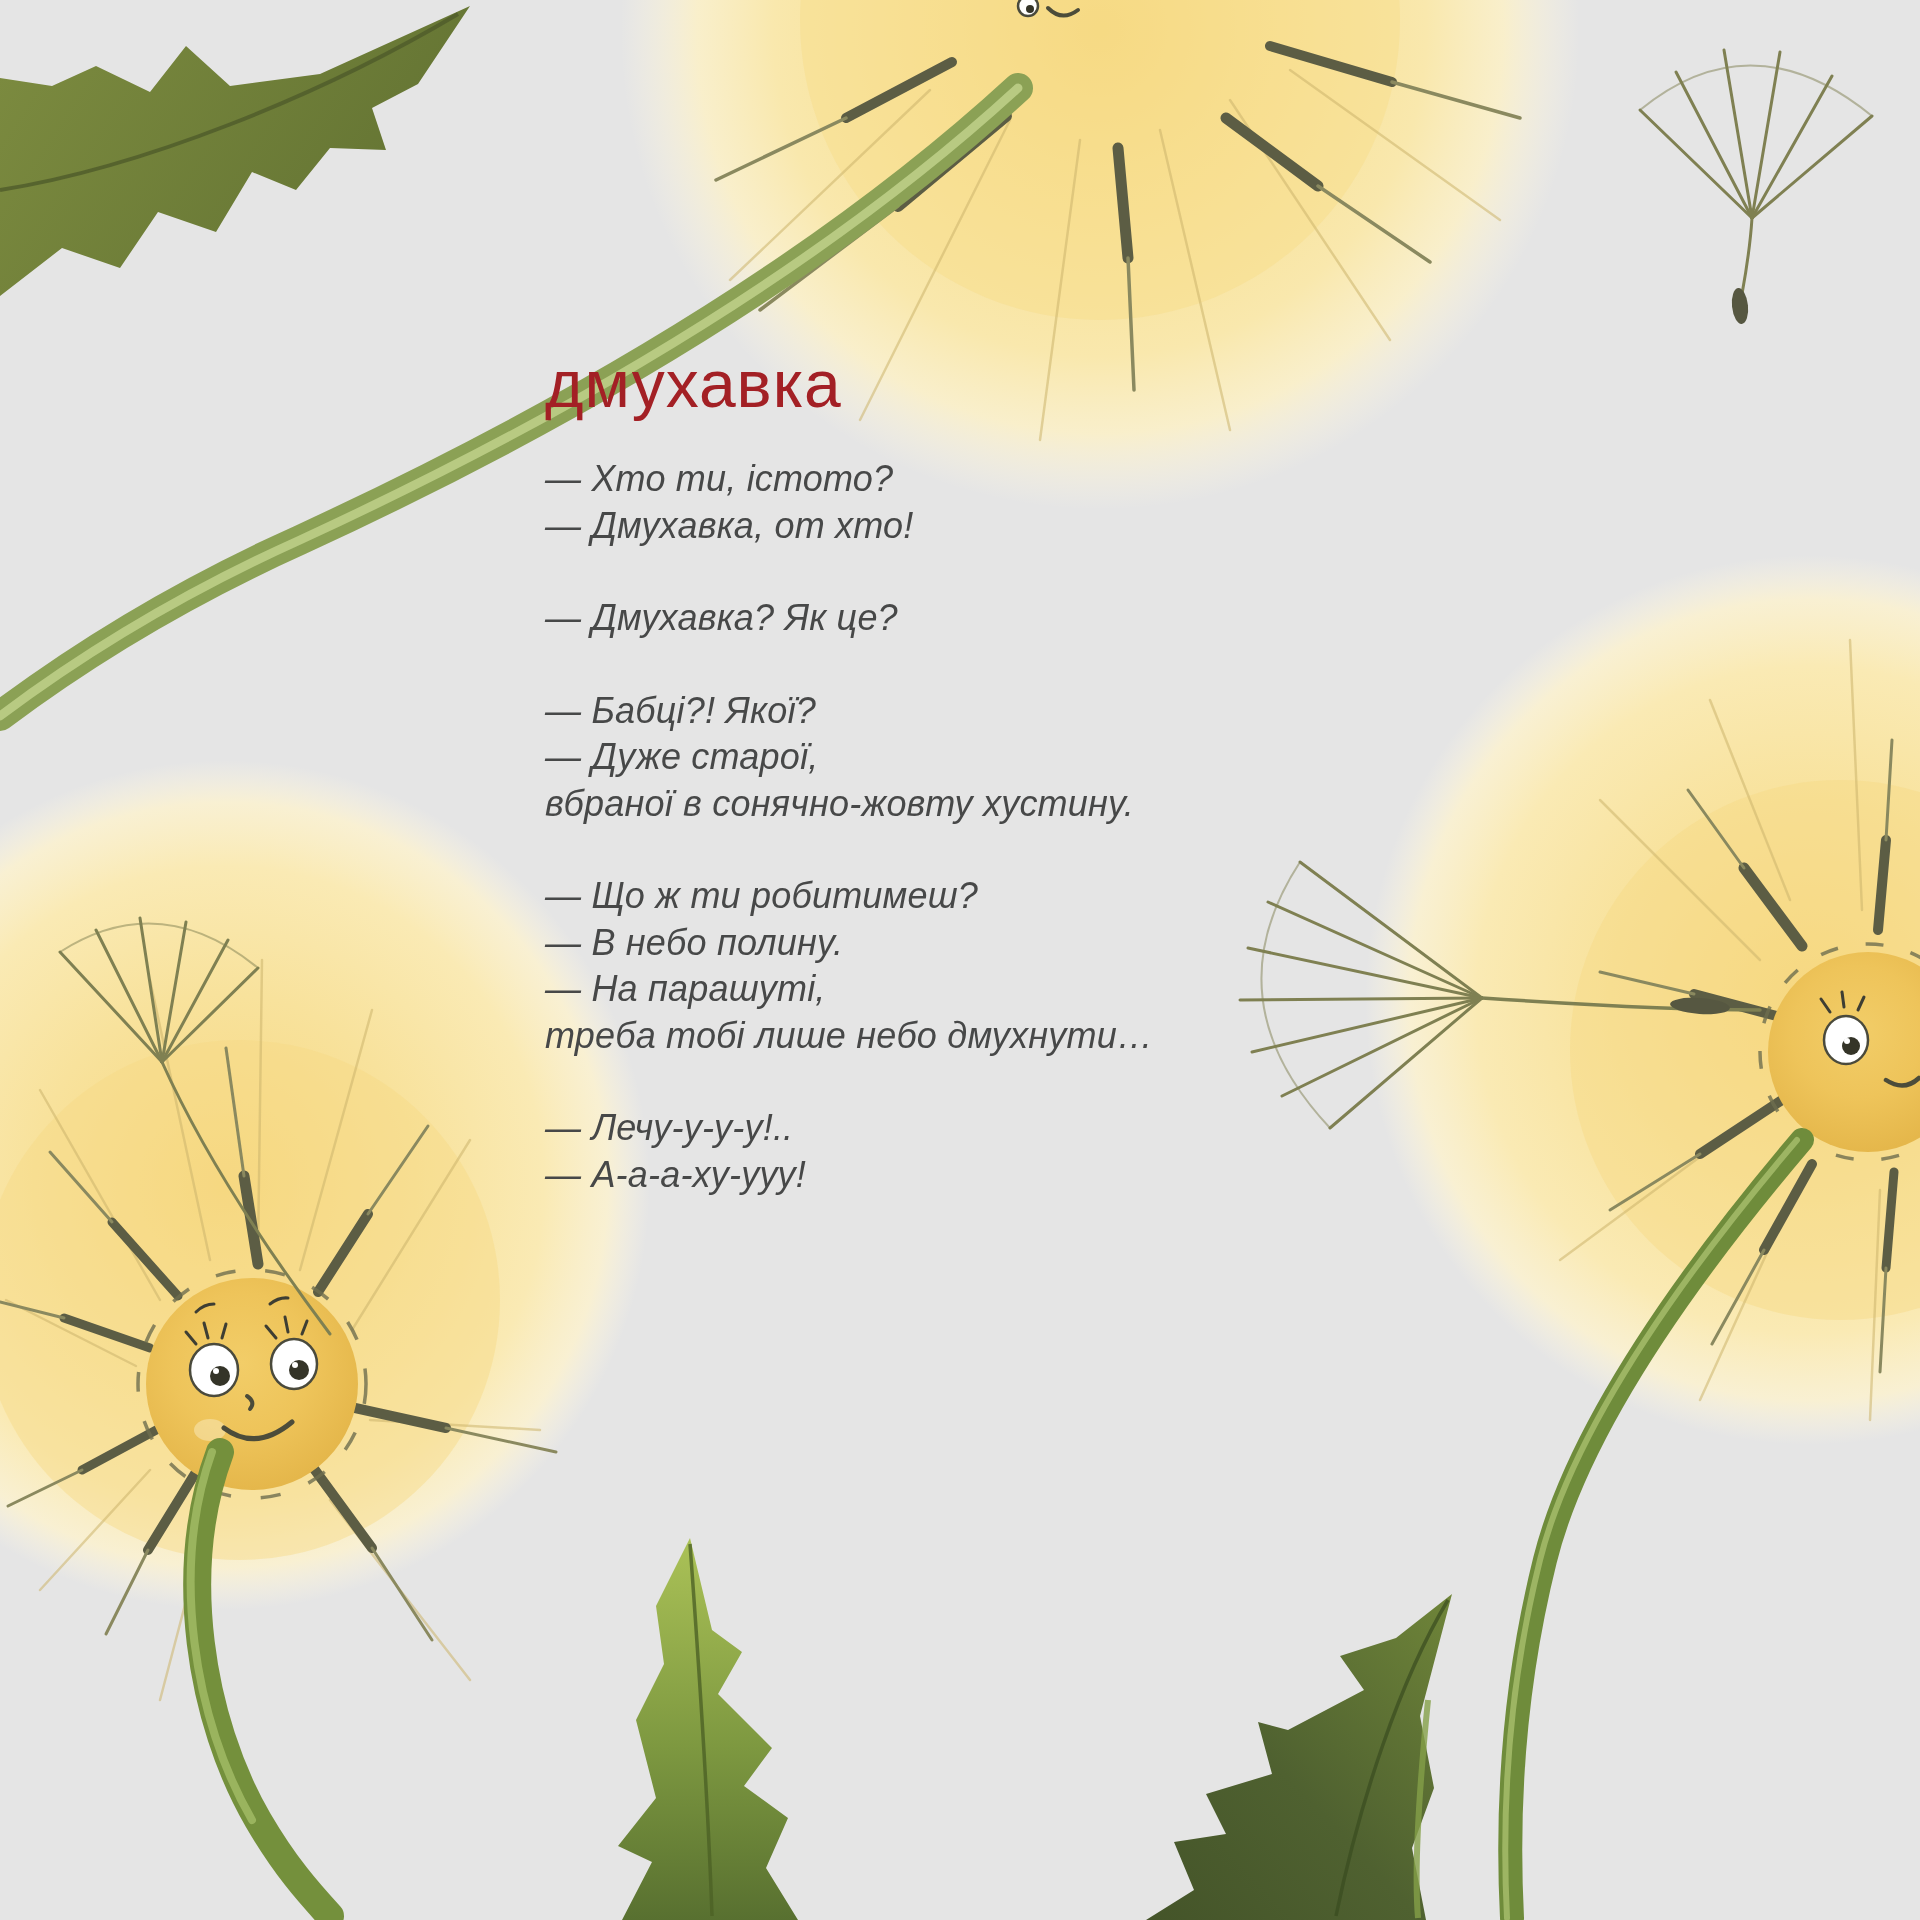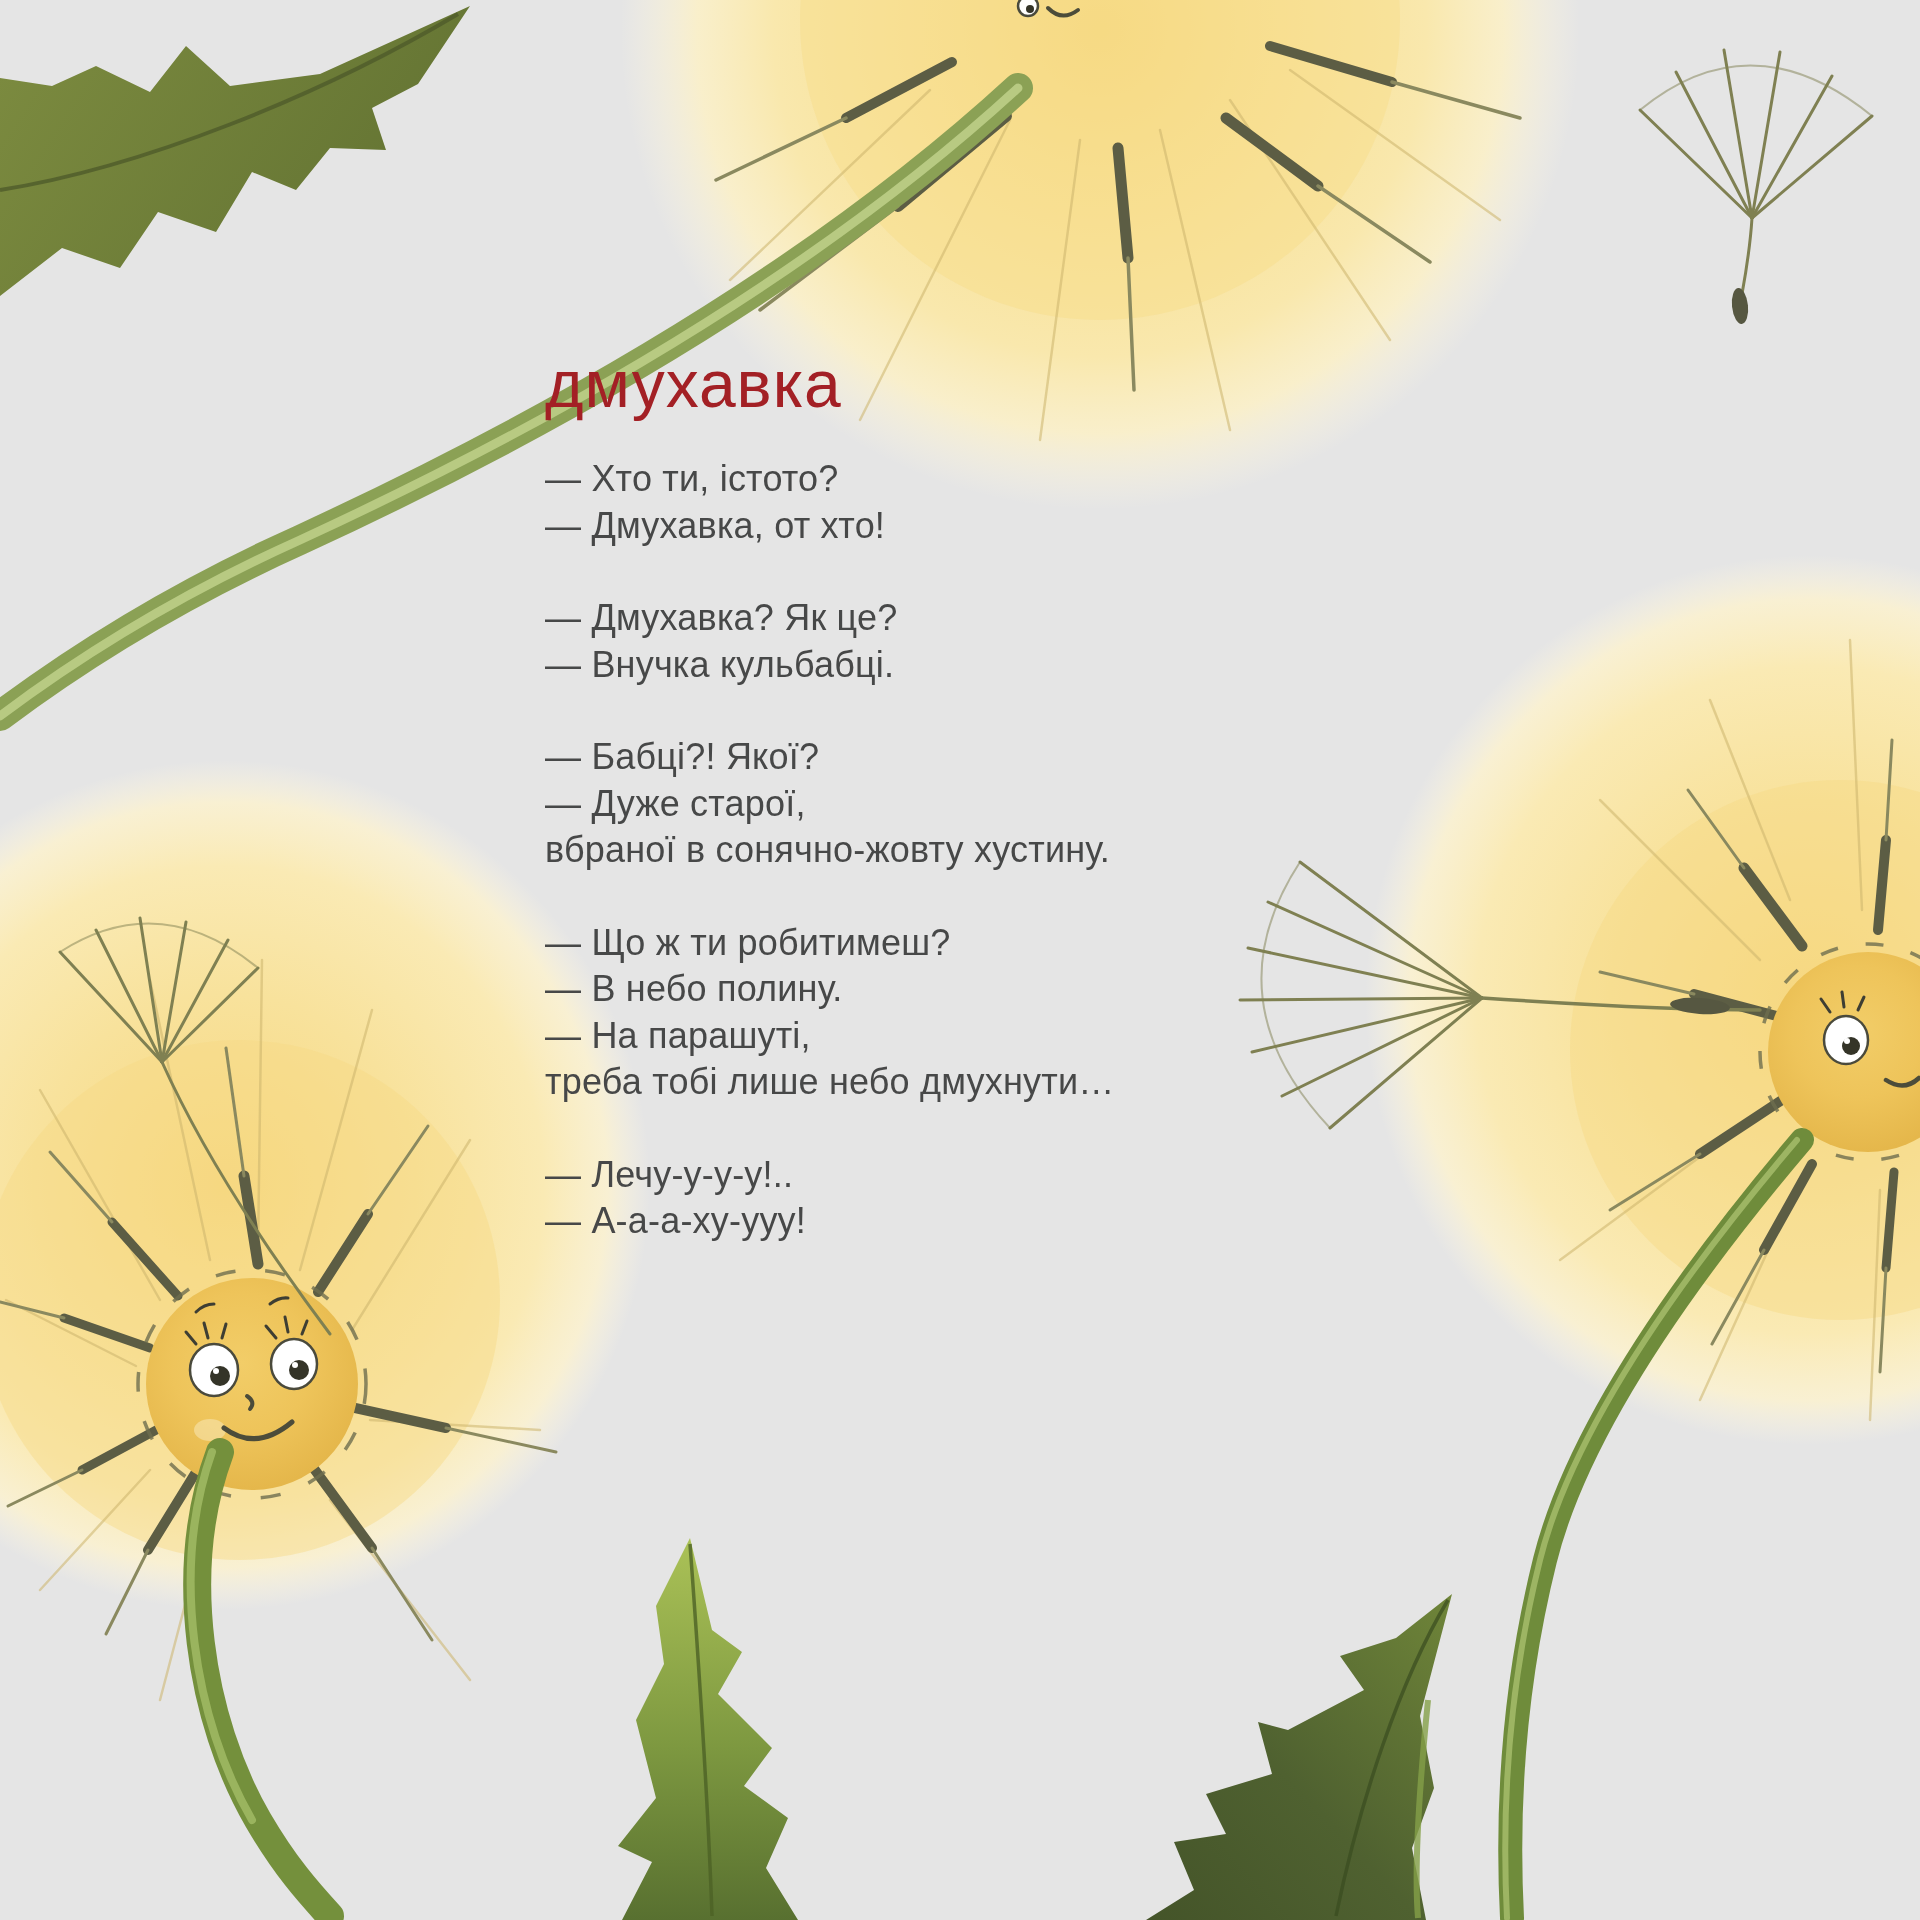--- a/index.html
+++ b/index.html
@@ -7,21 +7,21 @@
     position:relative;width:1920px;height:1920px;overflow:hidden;
     background:#e5e5e5;font-family:"Liberation Sans",sans-serif;
   }
   .illustration{position:absolute;top:0;left:0;z-index:1;}
   .text-layer{position:absolute;z-index:2;left:545px;top:0;width:980px;}
   .title{
     position:absolute;top:346px;left:0;margin:0;
     font-size:66px;font-weight:normal;color:#a32025;letter-spacing:1px;
   }
   .poem{position:absolute;top:456px;left:0;}
-  .stanza{margin:0 0 46px 0;}
+  .stanza{margin:0 0 46px 0;font-style:italic;}
   .line{
     font-size:36px;line-height:46.5px;color:#474848;
     letter-spacing:.2px;white-space:nowrap;
   }
 </style>
 </head>
 <body>
 
 <div class="page">
 
@@ -279,21 +279,20 @@
 
   <div class="text-layer">
     <h1 class="title">дмухавка</h1>
     <div class="poem">
       <div class="stanza">
         <div class="line">— Хто ти, істото?</div>
         <div class="line">— Дмухавка, от хто!</div>
       </div>
       <div class="stanza">
         <div class="line">— Дмухавка? Як це?</div>
-        <div class="line">— Внучка кульбабці.</div>
       </div>
       <div class="stanza">
         <div class="line">— Бабці?! Якої?</div>
         <div class="line">— Дуже старої,</div>
         <div class="line">вбраної в сонячно-жовту хустину.</div>
       </div>
       <div class="stanza">
         <div class="line">— Що ж ти робитимеш?</div>
         <div class="line">— В небо полину.</div>
         <div class="line">— На парашуті,</div>

